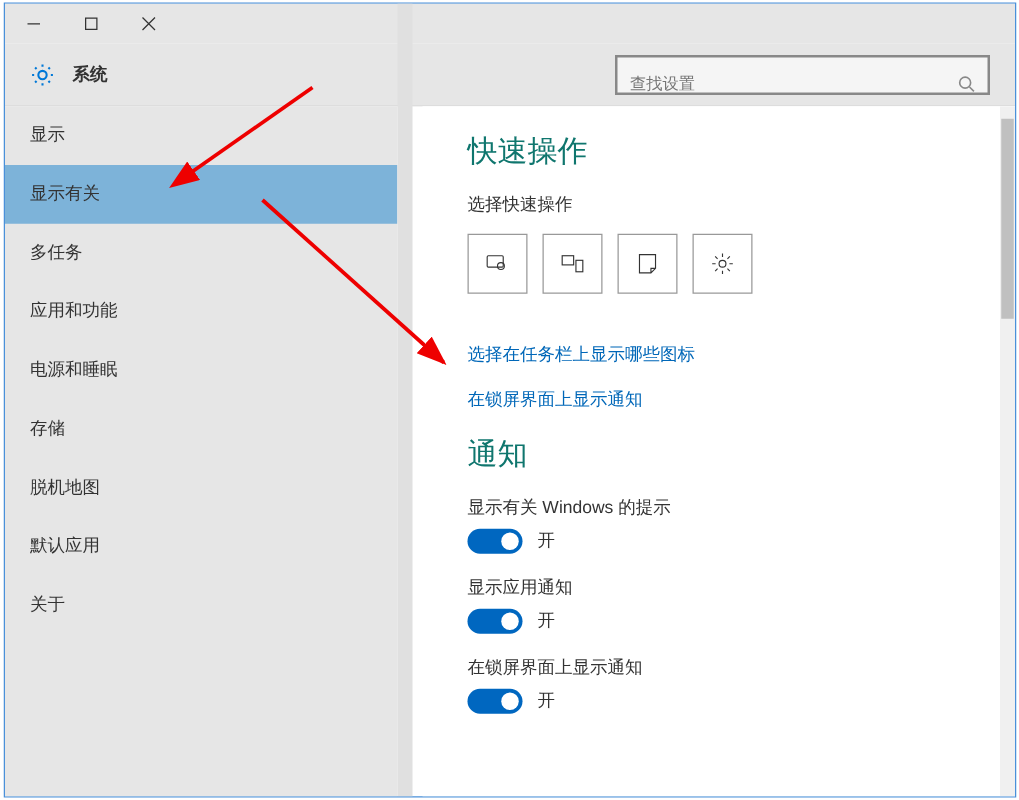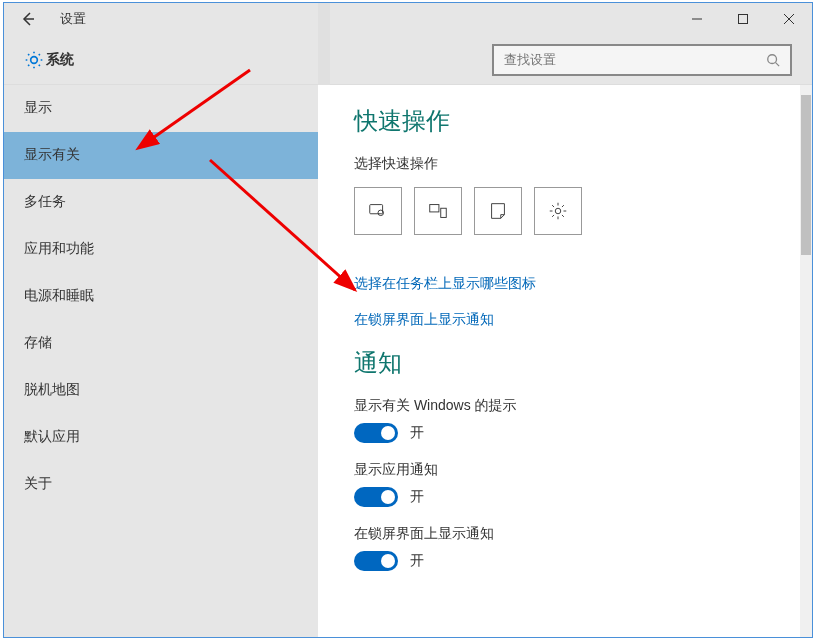--- a/index.html
+++ b/index.html
@@ -7,27 +7,27 @@
     .window { width: 810px; height: 636px; border: 1px solid #4a90d9; position: absolute; top: 2px; left: 3px; background: #fff; }
     .titlebar { height: 32px; background: #e6e6e6; display: flex; align-items: center; justify-content: space-between; }
     .titlebar-left { display: flex; align-items: center; }
     .back-btn { width: 48px; height: 32px; display: flex; align-items: center; justify-content: center; cursor: pointer; }
     .back-btn svg { width: 16px; height: 16px; }
     .title-text { font-size: 13px; color: #333; margin-left: 8px; }
     .window-controls { display: flex; }
     .win-btn { width: 46px; height: 32px; display: flex; align-items: center; justify-content: center; cursor: pointer; }
     .win-btn svg { width: 12px; height: 12px; }
     .subheader { height: 50px; background: #e6e6e6; display: flex; align-items: center; padding: 0 20px; justify-content: space-between; border-bottom: 1px solid #ddd; }
-    .subheader-left { display: flex; align-items: center; gap: 2px; }
+    .subheader-left { display: flex; align-items: center; gap: 14px; }
     .gear-icon { width: 20px; height: 20px; color: #0078d7; }
     .subheader-title { font-size: 14px; font-weight: bold; color: #333; }
-    .search-box { width: 300px; height: 32px; border: 2px solid #888; background: #f5f5f5; display: flex; align-items: center; padding: 0 10px; }
+    .search-box { width: 300px; height: 32px; border: 2px solid #888; background: #f5f5f5; display: flex; align-items: flex-end; padding: 0 10px; }
     .search-box input { flex: 1; border: none; background: transparent; outline: none; font-size: 13px; color: #666; }
     .search-icon { width: 14px; height: 14px; color: #888; }
-    .body-area { display: flex; height: calc(100% - 82px); }
+    .body-area { display: flex; height: calc(100% - 82px); gap: 20px; }
     .sidebar { width: 314px; background: #e6e6e6; overflow-y: auto; position: relative; }
     .sidebar-item { height: 47px; display: flex; align-items: center; padding-left: 20px; font-size: 14px; color: #333; cursor: pointer; border-bottom: 1px solid transparent; }
     .sidebar-item.selected { background: #7db3d9; }
     .content { flex: 1; background: #fff; padding: 20px 0 0 36px; overflow-y: auto; position: relative; }
     .scrollbar-left { position: absolute; left: 314px; top: 0; width: 12px; height: 100%; background: #e0e0e0; }
     .scrollbar-right { position: absolute; right: 0; top: 0; width: 12px; height: 100%; background: #f0f0f0; }
     .scroll-thumb-right { position: absolute; right: 1px; top: 10px; width: 10px; height: 160px; background: #c0c0c0; border-radius: 0; }
     h1.section-title { font-size: 24px; font-weight: normal; color: #0f766e; margin-bottom: 18px; }
     .subtitle { font-size: 14px; color: #333; margin-bottom: 14px; }
     .quick-actions { display: flex; gap: 12px; margin-bottom: 40px; }
@@ -42,29 +42,20 @@
     .toggle::after { content: ""; position: absolute; right: 3px; top: 3px; width: 14px; height: 14px; background: #fff; border-radius: 50%; }
     .toggle-label { font-size: 14px; color: #333; }
     .arrow { position: absolute; pointer-events: none; }
     .arrow svg { overflow: visible; }
   </style>
 </head>
 <body>
 
 <div class="window">
   <div class="titlebar">
-    <div class="titlebar-left">
-      <div class="back-btn">
-        <svg viewBox="0 0 16 16">
-            <path d="M10 2 L4 8 L10 14" stroke="#333" stroke-width="1.5" fill="none"></path>
-            <path d="M4 8 L14 8" stroke="#333" stroke-width="1.5"></path>
-          </svg>
-      </div>
-      <span class="title-text">设置</span>
-    </div>
     <div class="window-controls">
       <div class="win-btn">
         <svg viewBox="0 0 12 12">
             <path d="M1 6 L11 6" stroke="#333" stroke-width="1"></path>
           </svg>
       </div>
       <div class="win-btn">
         <svg viewBox="0 0 12 12">
             <rect x="1.5" y="1.5" width="9" height="9" stroke="#333" stroke-width="1" fill="none"></rect>
           </svg>

